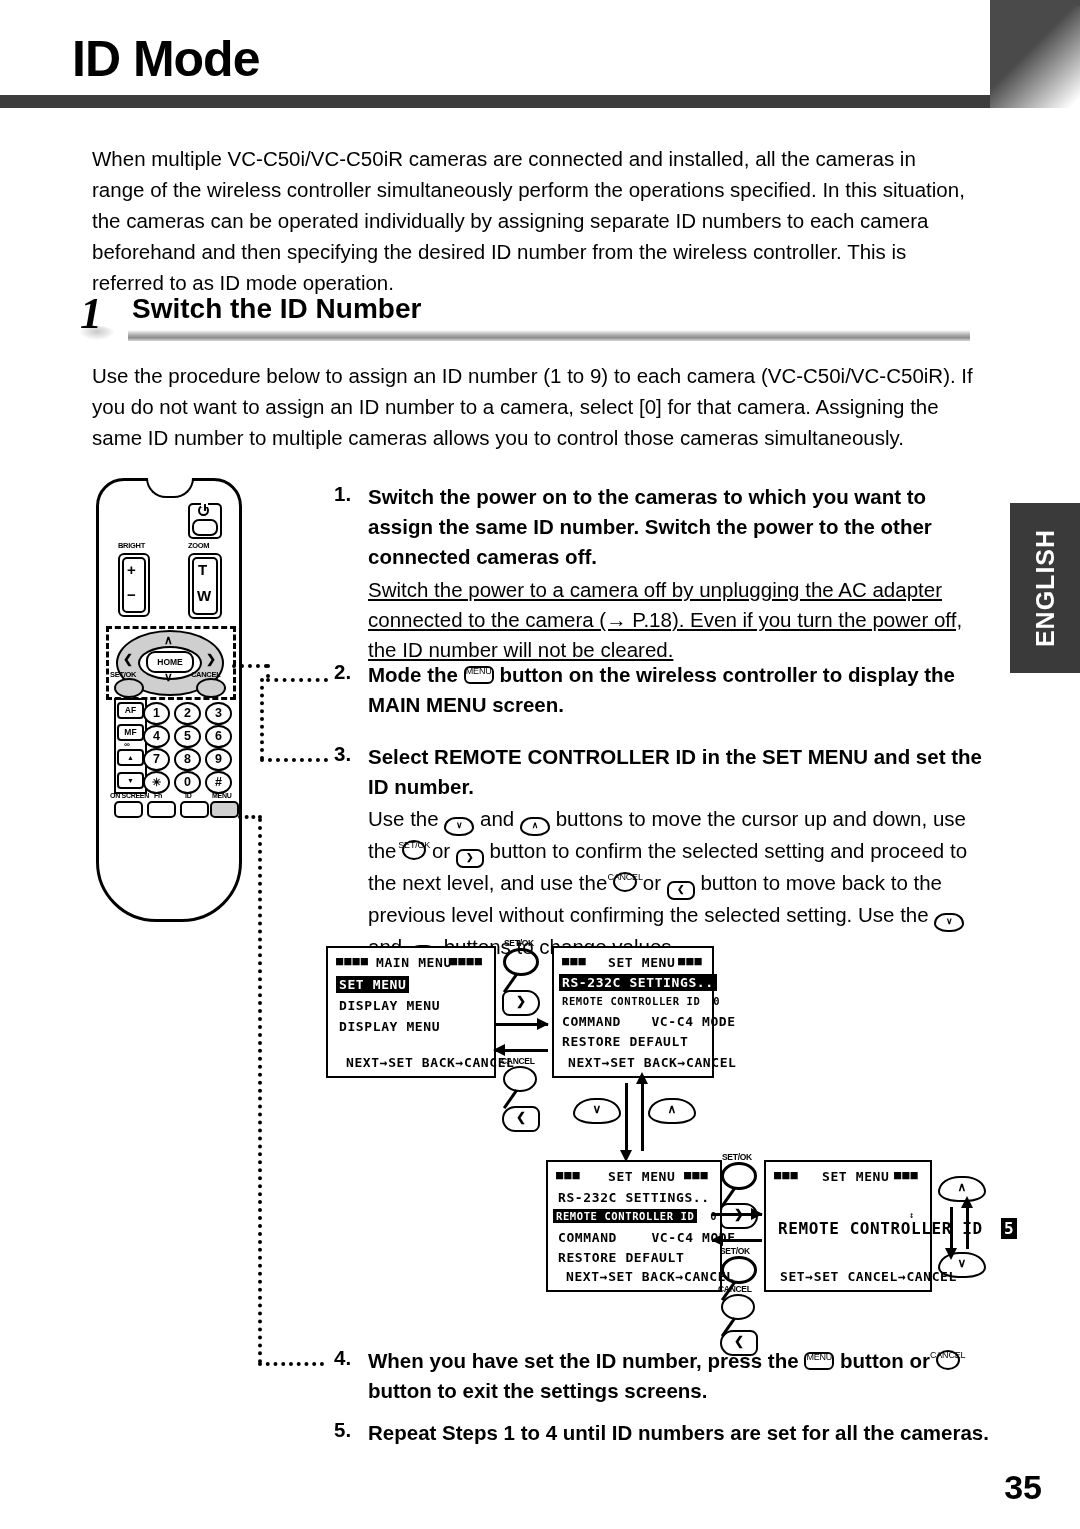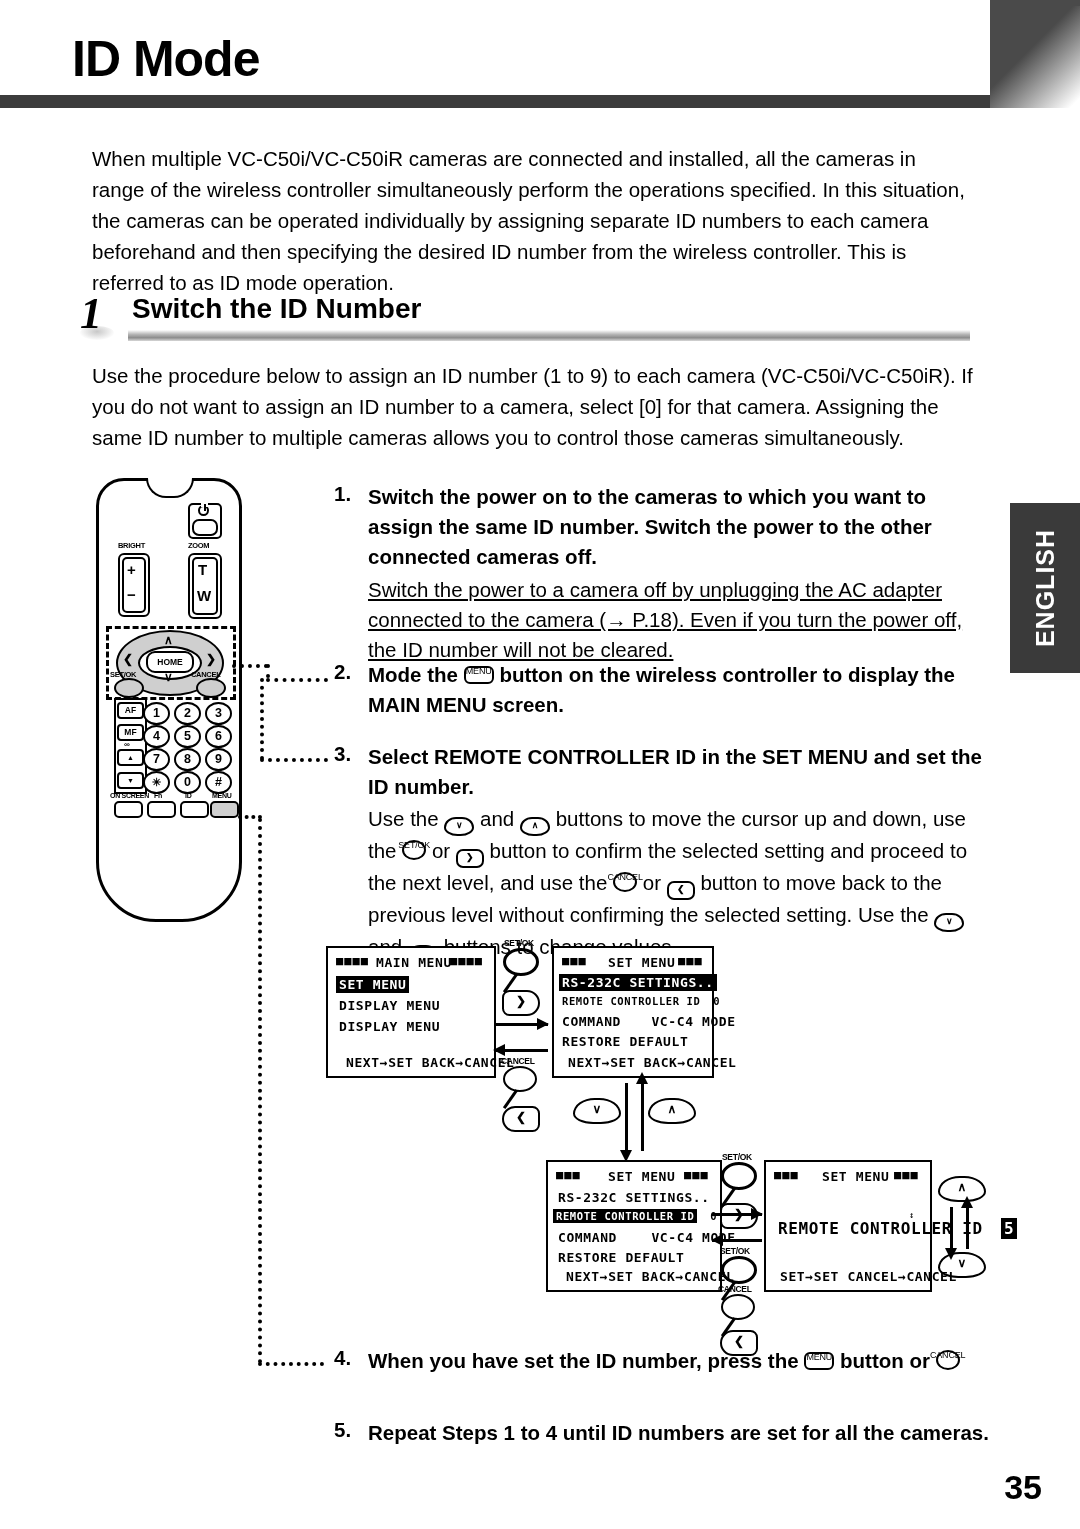--- a/index.html
+++ b/index.html
@@ -408,20 +408,21 @@
   <div class="step-num">4.</div>
   <div class="step-head" style="width:625px;">
     <span>When you have set the ID number, press the</span>
     <span class="gly gly-menu">
       <span class="gly-cap">MENU</span>
     </span>
     <span>button or</span>
     <span class="gly gly-cancel">
       <span class="gly-cap">CANCEL</span>
     </span>
+    <span>button to exit the settings screens.</span>
   </div>
 </div>
 
 <div class="step" style="left:334px;top:1418px;width:660px;">
   <div class="step-num">5.</div>
   <div class="step-head" style="width:640px;">Repeat Steps 1 to 4 until ID numbers are set for all the cameras.</div>
 </div>
 
 <div id="page-number">35</div>
 

